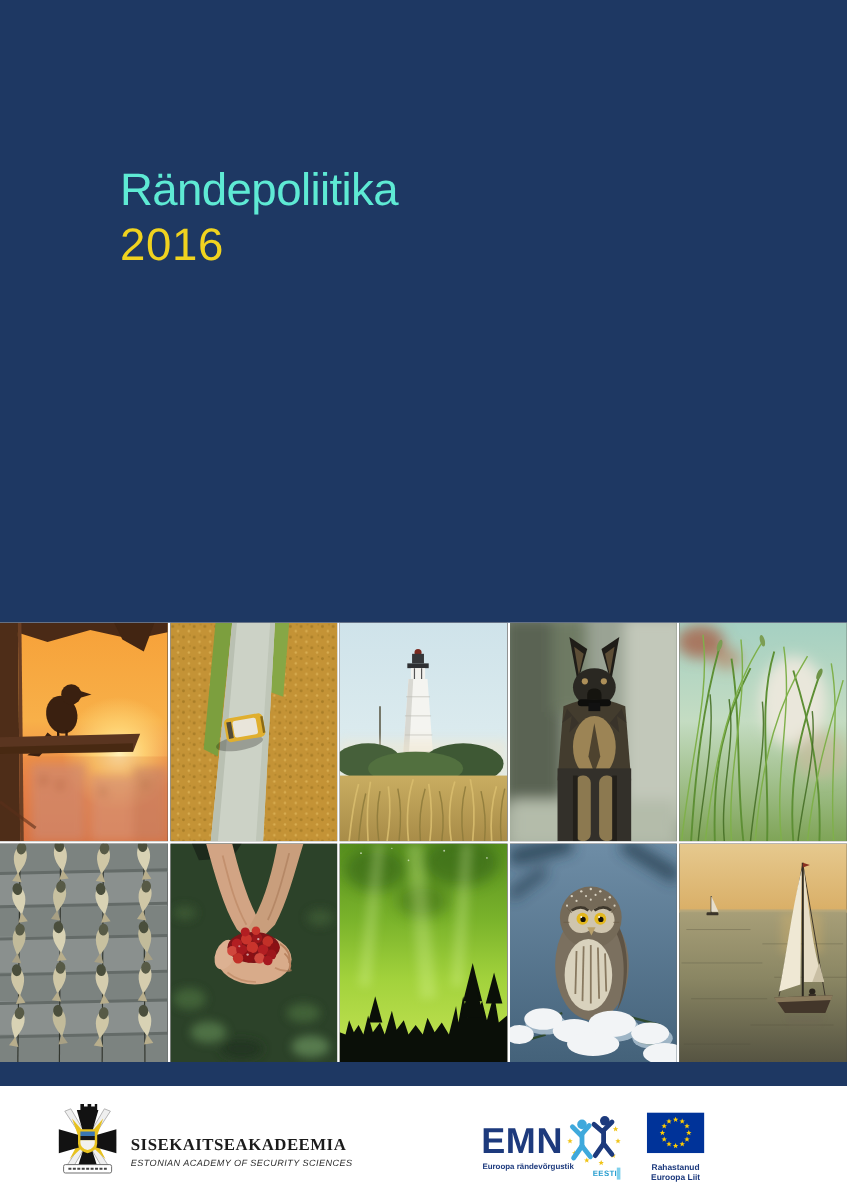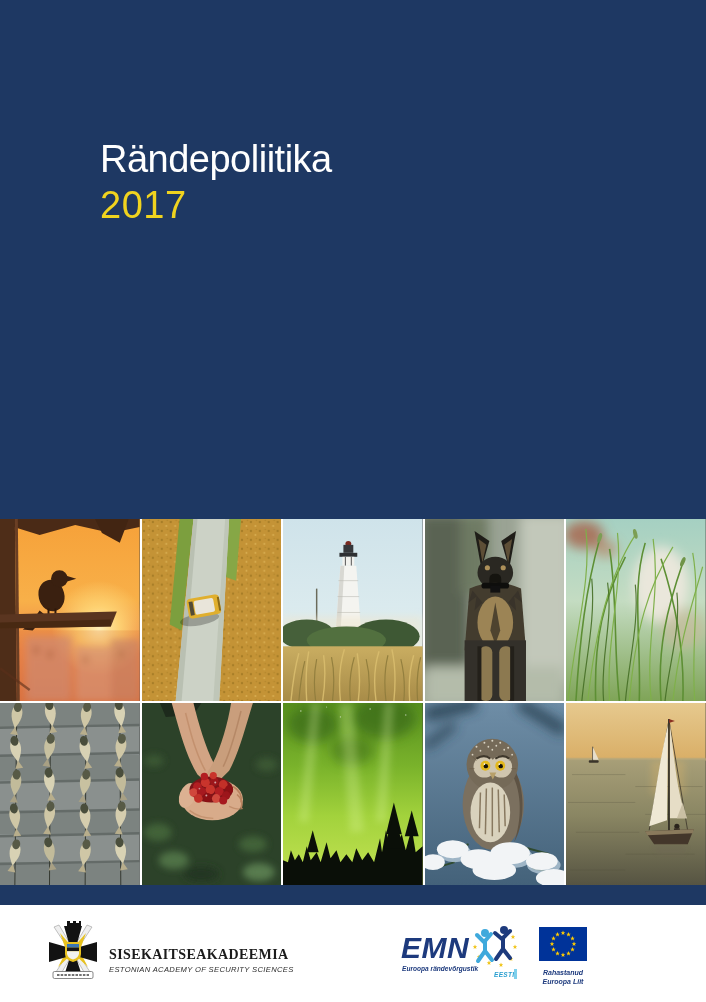--- a/index.html
+++ b/index.html
@@ -4,21 +4,21 @@
 <style>
   html,body{margin:0;padding:0;background:#e9e9e9;}
   .page{
     width:706px;height:1002px;position:relative;margin:0 auto;
     background:#fff;overflow:hidden;
     font-family:"Liberation Sans",sans-serif;
   }
   
   .hero{position:absolute;top:0;left:0;width:706px;height:519px;background:#1E3863;}
   .title-block{position:absolute;left:100px;top:136px;}
-  .title-line{display:block;color:#ffffff;font-size:38px;line-height:46px;font-weight:400;letter-spacing:-0.5px;}
+  .title-line{display:block;color:#5eead4;font-size:38px;line-height:46px;font-weight:400;letter-spacing:-0.5px;}
   .title-year{display:block;color:#F0D31F;font-size:38px;line-height:46px;font-weight:400;letter-spacing:0.5px;}
   
   .photo-grid{
     position:absolute;top:519px;left:0;width:706px;height:366px;
     display:grid;grid-template-columns:repeat(5,1fr);grid-template-rows:182px 182px;
     gap:2px;background:#ffffff;
   }
   .photo{overflow:hidden;position:relative;background:#444;}
   .photo svg{display:block;width:100%;height:100%;}
   
@@ -26,21 +26,21 @@
   
   .footer{
     position:absolute;top:905px;left:0;width:617px;height:97px;background:#ffffff;
     display:flex;align-items:center;justify-content:space-between;
     padding:0 26px 0 46px;box-sizing:border-box;
   }
   .academy{display:flex;align-items:center;gap:9px;}
   .academy-text{display:flex;flex-direction:column;gap:2px;padding-top:14px;}
   .academy-title{font-family:"Liberation Serif",serif;font-size:14px;font-weight:600;letter-spacing:0.4px;color:#1b1b1b;}
   .academy-subtitle{font-size:7.6px;letter-spacing:0.35px;color:#2c2c2c;font-style:italic;}
-  .right-logos{display:flex;align-items:center;gap:16px;padding-top:6px;font-style:italic;}
+  .right-logos{display:flex;align-items:flex-end;gap:16px;padding-top:6px;}
   .emn{position:relative;width:118px;height:52px;}
   .emn-acronym{position:absolute;left:0;top:2px;font-size:30px;line-height:30px;font-weight:bold;color:#1D3A7D;letter-spacing:0.5px;}
   .emn-subtitle{position:absolute;left:1px;top:34px;font-size:6.6px;font-weight:bold;color:#1D3A7D;white-space:nowrap;}
   .emn-figures{position:absolute;left:66px;top:-6px;}
   .emn-country{position:absolute;left:93px;top:40px;font-size:6.5px;font-weight:bold;color:#2A9FD0;letter-spacing:0.3px;}
   .emn-country-bar{position:absolute;left:113px;top:38px;width:2.5px;height:10px;background:#7ED0EC;}
   .eu-block{display:flex;flex-direction:column;align-items:center;width:56px;}
   .eu-caption{margin-top:4px;font-size:7px;line-height:8.5px;font-weight:bold;color:#1D3A7D;text-align:center;}
 </style>
 </head>
@@ -58,21 +58,21 @@
         <feGaussianBlur stdDeviation="6"></feGaussianBlur>
       </filter>
   </defs>
 </svg>
 
 <div class="page">
 
   <div class="hero">
     <div class="title-block">
       <span class="title-line">Rändepoliitika</span>
-      <span class="title-year">2017</span>
+      <span class="title-year">2016</span>
     </div>
   </div>
 
   <div class="photo-grid">
 
     <div class="photo" title="Songbird silhouetted on an old wooden beam against an orange sunset">
       <svg viewBox="0 0 141 183" preserveAspectRatio="none">
         <defs>
           <linearGradient id="p1s" x1="0" y1="0" x2="0" y2="1">
             <stop offset="0" stop-color="#f6a139"></stop>

